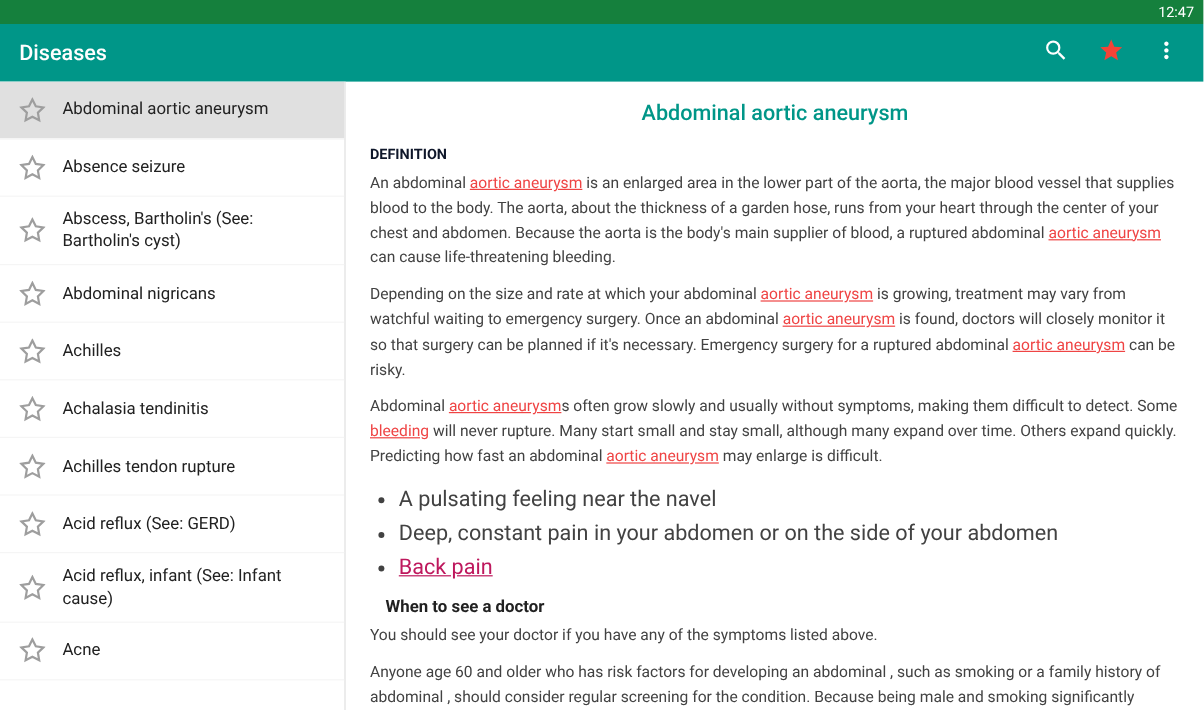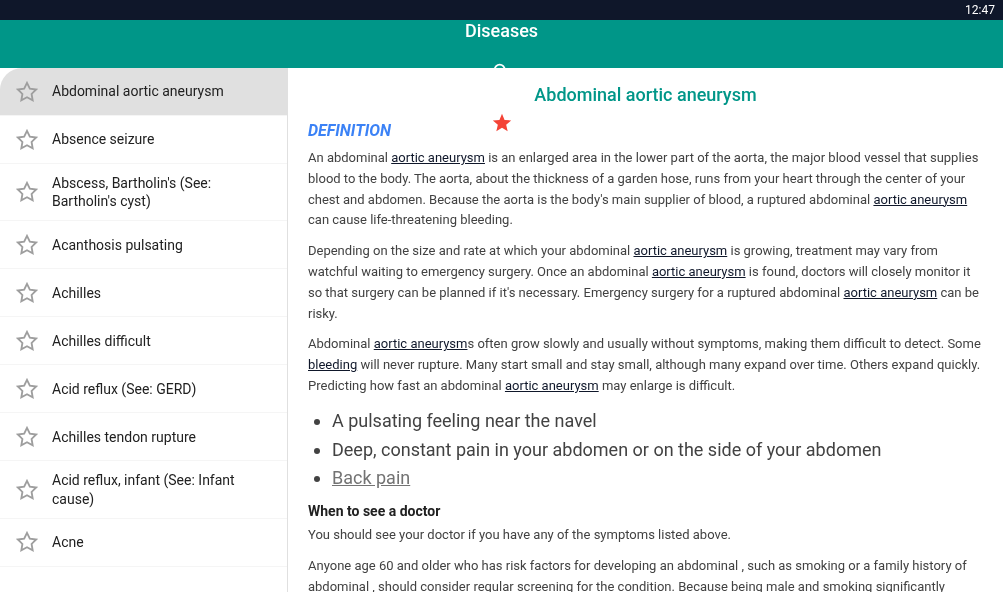--- a/index.html
+++ b/index.html
@@ -1,60 +1,58 @@
 <!DOCTYPE html>
 <html><head>
   <meta charset="utf-8">
   <style>
     * { margin: 0; padding: 0; box-sizing: border-box; }
     body { font-family: Roboto, Arial, sans-serif; background: #fff; width: 1003px; height: 592px; overflow: hidden; display: flex; flex-direction: column; }
 
     
     .status-bar {
-      background: #0f172a;
+      background: #15803d;
       color: #fff;
       font-size: 12px;
       text-align: right;
       padding: 2px 8px;
       height: 20px;
       display: flex;
       align-items: center;
       justify-content: flex-end;
     }
 
     
     .app-bar {
       background: #009688;
       height: 48px;
       display: flex;
       align-items: center;
       padding: 0 16px;
       gap: 16px;
-      flex-direction: column;
     }
     .app-bar-title {
       color: #fff;
       font-size: 18px;
       font-weight: 500;
       flex: 1;
     }
     .app-bar-icon {
       color: #fff;
       font-size: 20px;
       cursor: pointer;
       padding: 4px;
     }
     .app-bar-icon.star { color: #f44336; }
 
     
     .main {
       display: flex;
       flex: 1;
       overflow: hidden;
-      border-radius: 22px;
     }
 
     
     .sidebar {
       width: 288px;
       background: #fff;
       border-right: 1px solid #e0e0e0;
       overflow-y: auto;
       flex-shrink: 0;
     }
@@ -96,59 +94,58 @@
 
     .detail-title {
       color: #009688;
       font-size: 18px;
       font-weight: 500;
       text-align: center;
       margin-bottom: 16px;
     }
 
     .section-heading {
-      font-size: 16px;
+      font-size: 12px;
       font-weight: 700;
-      color: #3b82f6;
+      color: #0f172a;
       margin: 12px 0 8px 0;
       text-transform: uppercase;
-      font-style: italic;
     }
 
     .detail-text {
       font-size: 13px;
       color: #424242;
       line-height: 1.6;
       margin-bottom: 10px;
     }
 
     .detail-text a, .link {
-      color: #0f172a;
+      color: #ef4444;
       text-decoration: underline;
     }
 
     .subsection-heading {
       font-size: 14px;
       font-weight: 700;
       color: #212121;
-      margin: 10px 0 6px 0;
+      margin: 10px 0 6px 13px;
     }
 
     .bullet-list {
       margin-left: 24px;
       margin-bottom: 10px;
     }
     .bullet-list li {
       font-size: 18px;
       color: #424242;
       line-height: 1.6;
       list-style-type: disc;
     }
     .bullet-list li a {
-      color: #737373;
+      color: #be185d;
       text-decoration: underline;
     }
   </style>
 </head>
 <body>
 
 <div class="status-bar">
   <span>12:47</span>
 </div>
 
@@ -189,45 +186,45 @@
       <div class="list-item">
         <span class="star-icon"><svg viewBox="0 0 24 24" fill="none" stroke="#9e9e9e" stroke-width="2">
             <path d="M12 2l3.09 6.26L22 9.27l-5 4.87 1.18 6.88L12 17.77l-6.18 3.25L7 14.14 2 9.27l6.91-1.01L12 2z"></path>
           </svg></span>
         <span class="item-text">Abscess, Bartholin's (See: Bartholin's cyst)</span>
       </div>
       <div class="list-item">
         <span class="star-icon"><svg viewBox="0 0 24 24" fill="none" stroke="#9e9e9e" stroke-width="2">
             <path d="M12 2l3.09 6.26L22 9.27l-5 4.87 1.18 6.88L12 17.77l-6.18 3.25L7 14.14 2 9.27l6.91-1.01L12 2z"></path>
           </svg></span>
-        <span class="item-text">Acanthosis pulsating</span>
+        <span class="item-text">Abdominal nigricans</span>
       </div>
       <div class="list-item">
         <span class="star-icon"><svg viewBox="0 0 24 24" fill="none" stroke="#9e9e9e" stroke-width="2">
             <path d="M12 2l3.09 6.26L22 9.27l-5 4.87 1.18 6.88L12 17.77l-6.18 3.25L7 14.14 2 9.27l6.91-1.01L12 2z"></path>
           </svg></span>
         <span class="item-text">Achilles</span>
       </div>
       <div class="list-item">
         <span class="star-icon"><svg viewBox="0 0 24 24" fill="none" stroke="#9e9e9e" stroke-width="2">
             <path d="M12 2l3.09 6.26L22 9.27l-5 4.87 1.18 6.88L12 17.77l-6.18 3.25L7 14.14 2 9.27l6.91-1.01L12 2z"></path>
           </svg></span>
-        <span class="item-text">Achilles difficult</span>
+        <span class="item-text">Achalasia tendinitis</span>
+      </div>
+      <div class="list-item">
+        <span class="star-icon"><svg viewBox="0 0 24 24" fill="none" stroke="#9e9e9e" stroke-width="2">
+            <path d="M12 2l3.09 6.26L22 9.27l-5 4.87 1.18 6.88L12 17.77l-6.18 3.25L7 14.14 2 9.27l6.91-1.01L12 2z"></path>
+          </svg></span>
+        <span class="item-text">Achilles tendon rupture</span>
       </div>
       <div class="list-item">
         <span class="star-icon"><svg viewBox="0 0 24 24" fill="none" stroke="#9e9e9e" stroke-width="2">
             <path d="M12 2l3.09 6.26L22 9.27l-5 4.87 1.18 6.88L12 17.77l-6.18 3.25L7 14.14 2 9.27l6.91-1.01L12 2z"></path>
           </svg></span>
         <span class="item-text">Acid reflux (See: GERD)</span>
-      </div>
-      <div class="list-item">
-        <span class="star-icon"><svg viewBox="0 0 24 24" fill="none" stroke="#9e9e9e" stroke-width="2">
-            <path d="M12 2l3.09 6.26L22 9.27l-5 4.87 1.18 6.88L12 17.77l-6.18 3.25L7 14.14 2 9.27l6.91-1.01L12 2z"></path>
-          </svg></span>
-        <span class="item-text">Achilles tendon rupture</span>
       </div>
       <div class="list-item">
         <span class="star-icon"><svg viewBox="0 0 24 24" fill="none" stroke="#9e9e9e" stroke-width="2">
             <path d="M12 2l3.09 6.26L22 9.27l-5 4.87 1.18 6.88L12 17.77l-6.18 3.25L7 14.14 2 9.27l6.91-1.01L12 2z"></path>
           </svg></span>
         <span class="item-text">Acid reflux, infant (See: Infant cause)</span>
       </div>
       <div class="list-item">
         <span class="star-icon"><svg viewBox="0 0 24 24" fill="none" stroke="#9e9e9e" stroke-width="2">
             <path d="M12 2l3.09 6.26L22 9.27l-5 4.87 1.18 6.88L12 17.77l-6.18 3.25L7 14.14 2 9.27l6.91-1.01L12 2z"></path>

